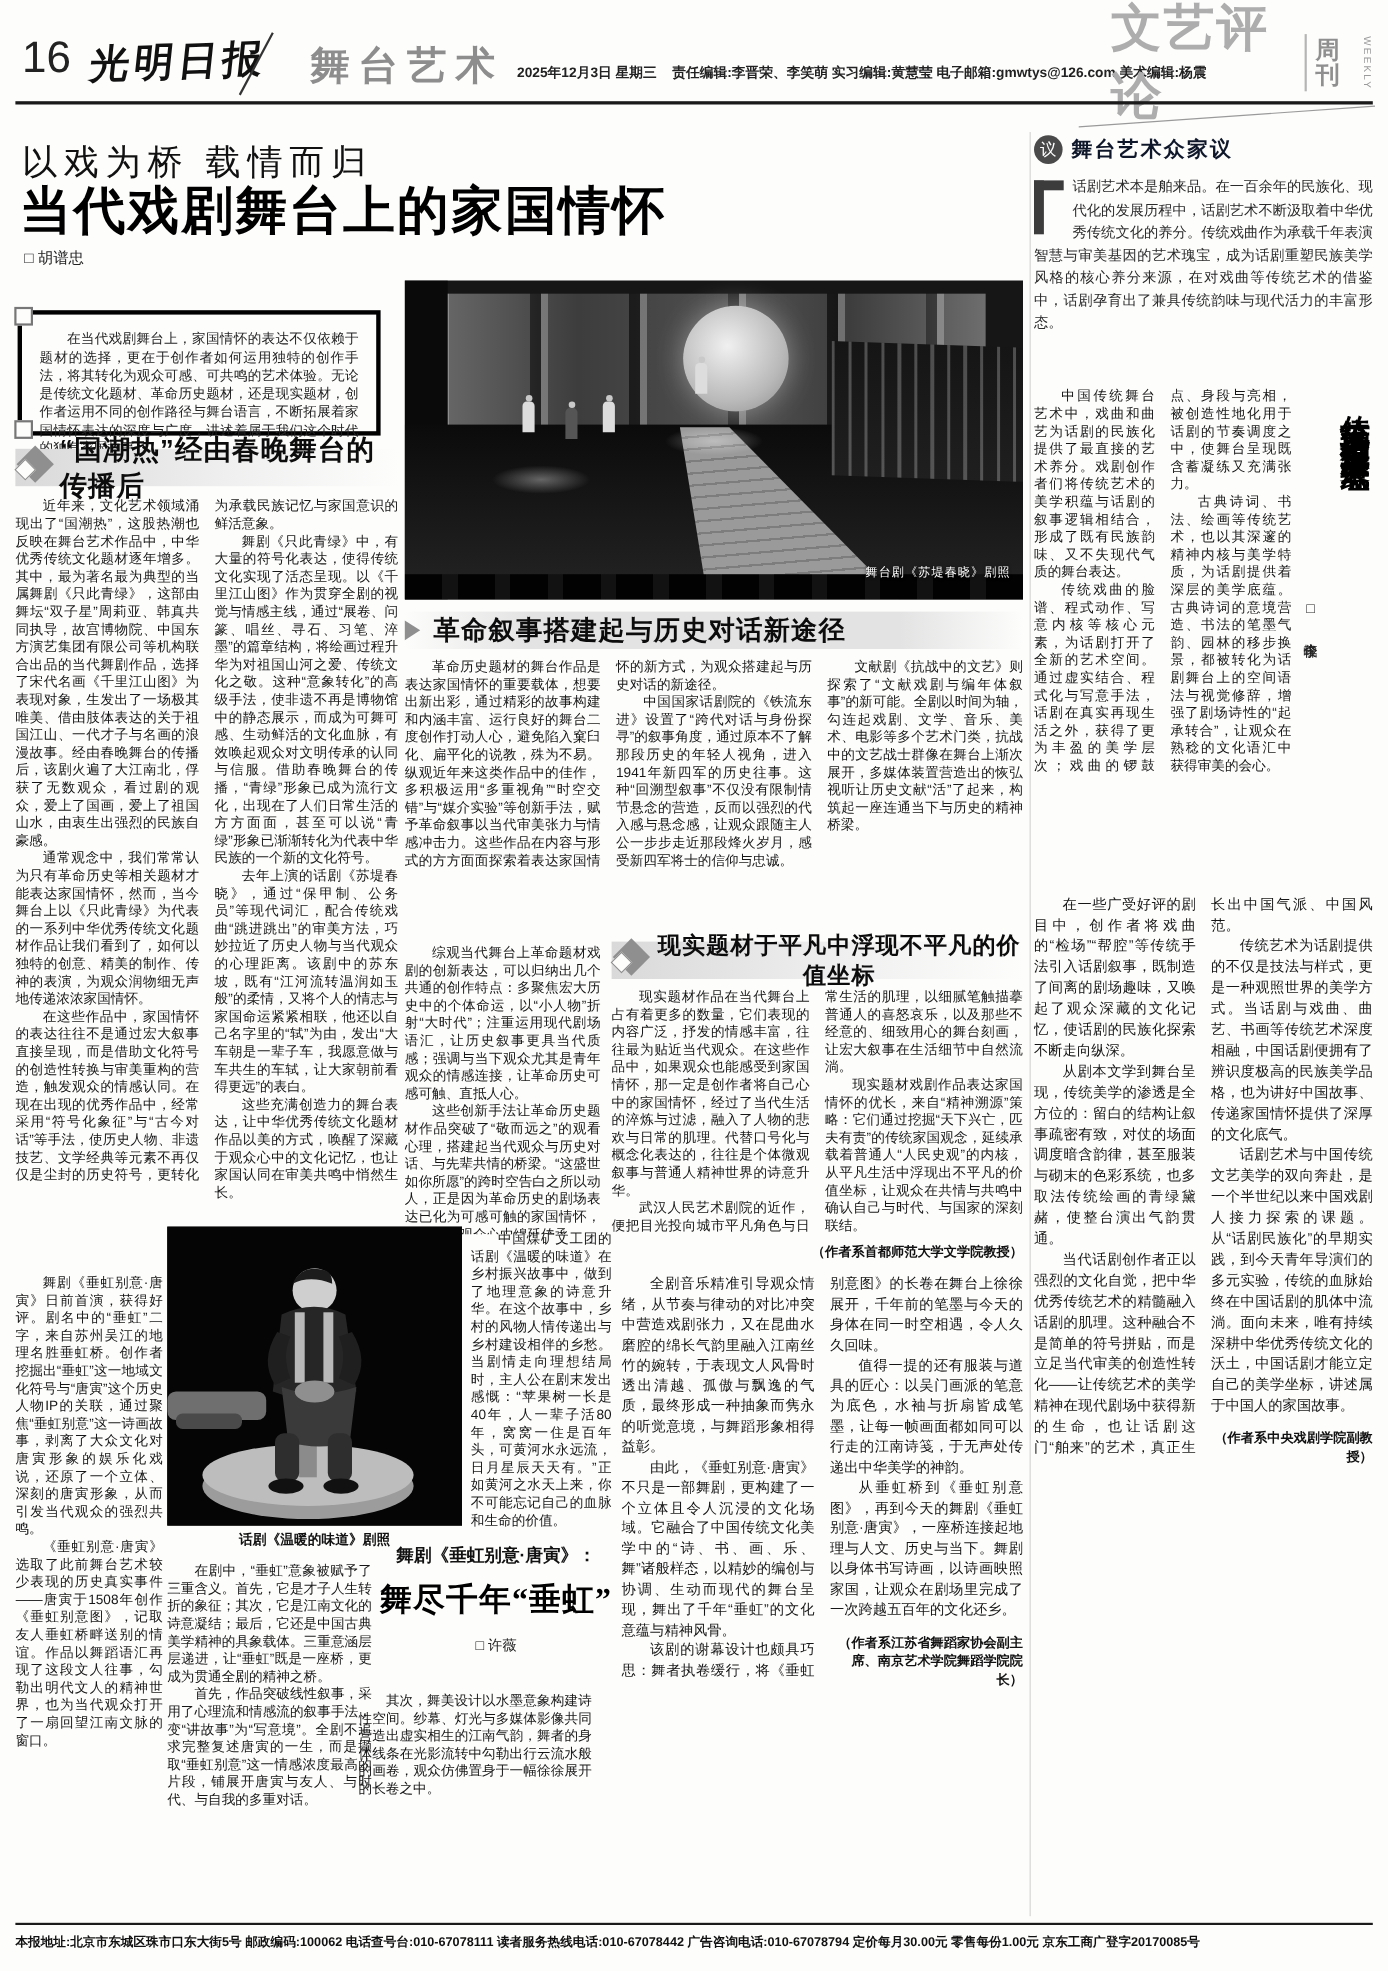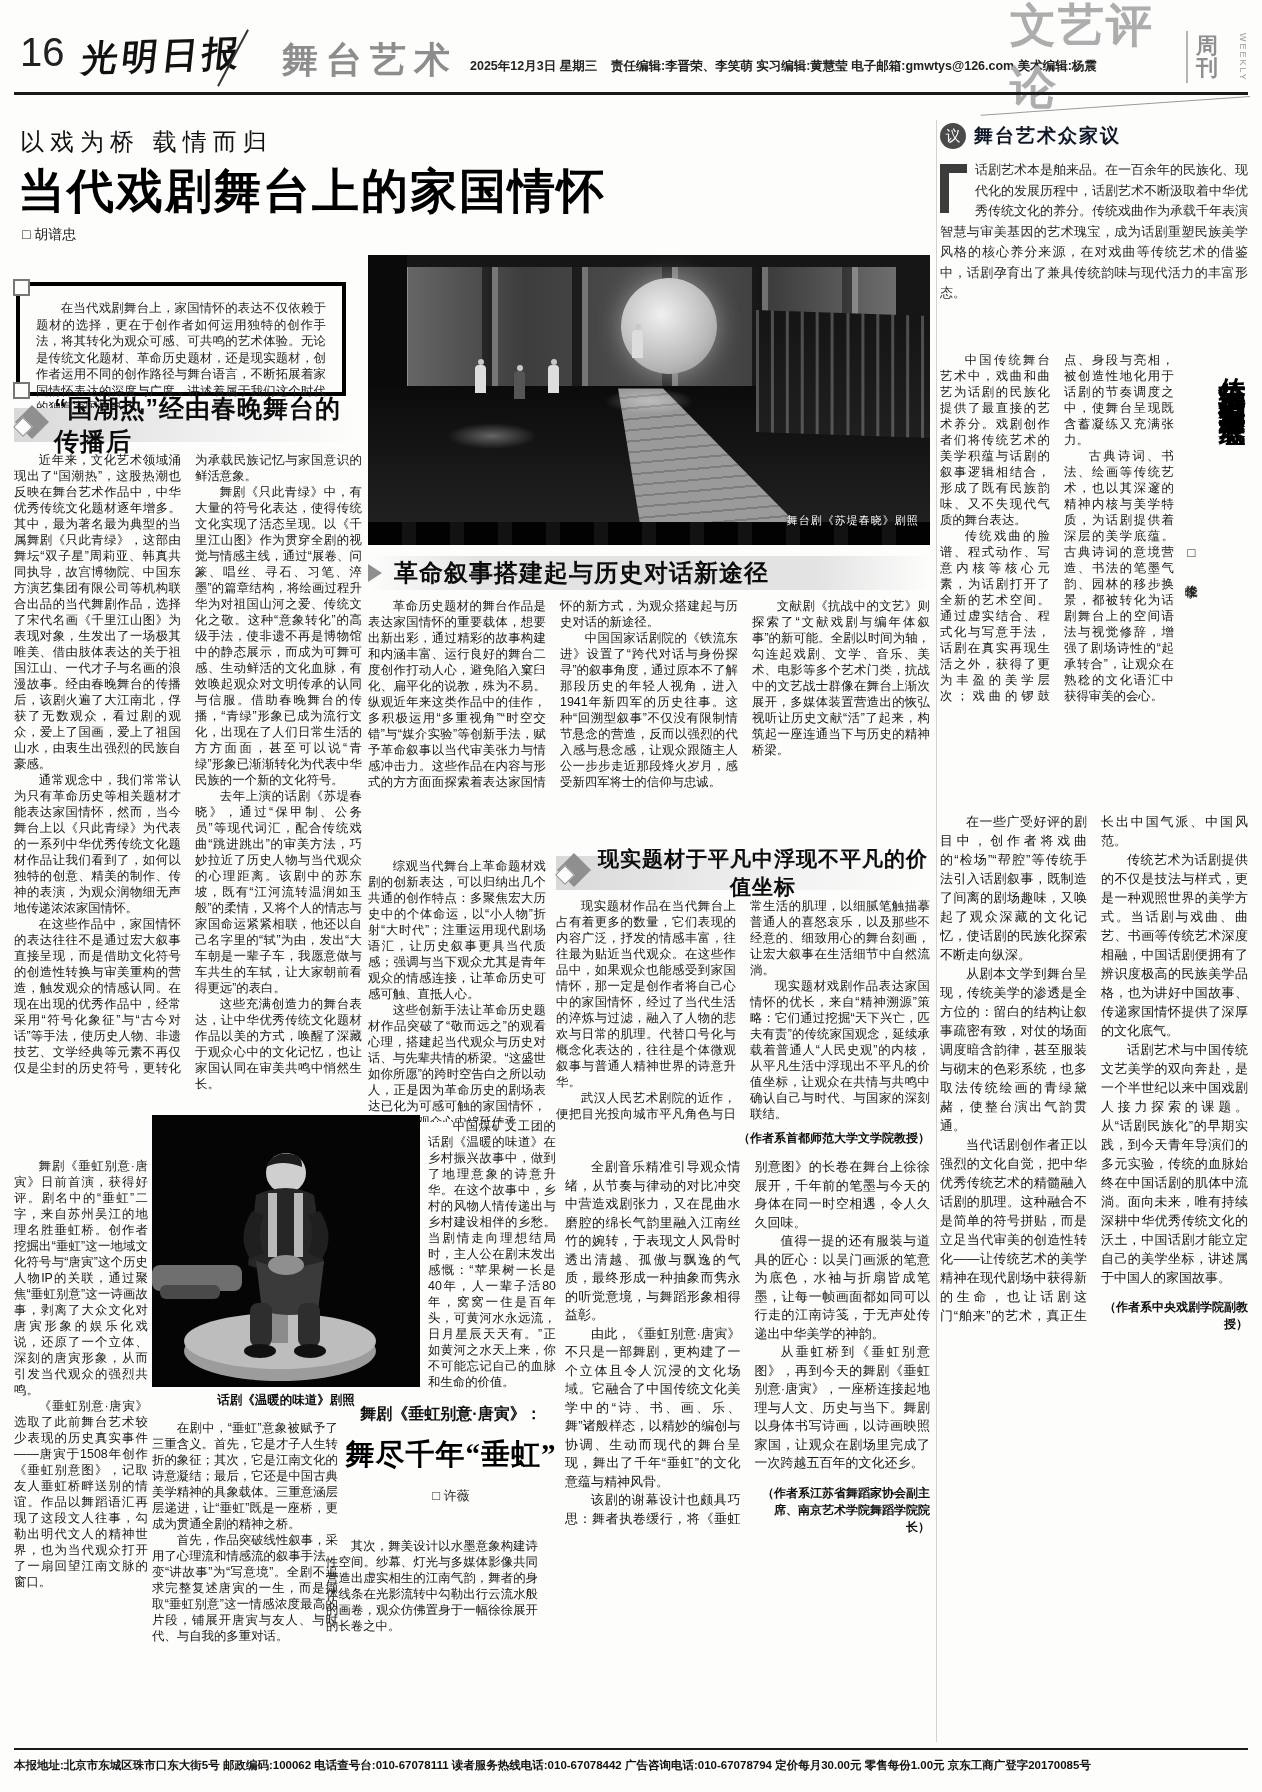--- a/index.html
+++ b/index.html
@@ -15,21 +15,21 @@
   .section-name{left:282px;top:36px;font-size:36px;font-weight:900;color:#8d8d8d;letter-spacing:8px;}
   .date-line{left:470px;top:58px;font-size:12.5px;font-weight:700;color:#222;}
   .brand-wrap{left:1010px;top:26px;width:238px;height:62px;display:flex;align-items:center;}
   .brand{font-size:46px;font-weight:900;color:#adadad;font-family:"Liberation Serif",serif;letter-spacing:2px;}
   .brand-div{width:2px;height:52px;background:#b5b5b5;margin:0 8px 0 10px;}
   .weekly-col{display:flex;flex-direction:column;align-items:center;line-height:1.02;}
   .weekly-cn{font-size:22px;font-weight:700;color:#8f8f8f;}
   .weekly-en{font-size:9px;letter-spacing:2px;color:#9a9a9a;writing-mode:vertical-rl;margin-left:4px;}
   .hdr-diag{left:980px;top:96px;width:270px;height:1px;background:#9a9a9a;transform:rotate(-4deg);transform-origin:right;}
   
-  .kicker{left:20px;top:126px;font-size:24px;letter-spacing:6px;color:#111;font-weight:400;}
+  .kicker{left:20px;top:126px;font-size:32px;letter-spacing:6px;color:#111;font-weight:400;}
   .main-title{left:18px;top:160px;font-size:47px;font-weight:900;letter-spacing:2px;color:#000;
               font-family:"Liberation Serif",serif;}
   .main-byline{left:22px;top:226px;font-size:14px;color:#222;}
   
   .intro-box{left:16px;top:282px;width:330px;height:114px;border:4px solid #000000;padding:14px 16px;box-sizing:border-box;}
   .intro-box:before,.intro-box:after{content:"";position:absolute;width:13px;height:13px;border:2px solid #777;background:#fdfdfc;}
   .intro-box:before{left:-7px;top:-7px;}
   .intro-box:after{left:-7px;bottom:-7px;}
   .intro-text{font-size:12.4px;line-height:16.5px;text-align:justify;text-indent:2em;color:#222;
               font-family:"Liberation Serif",serif;}

